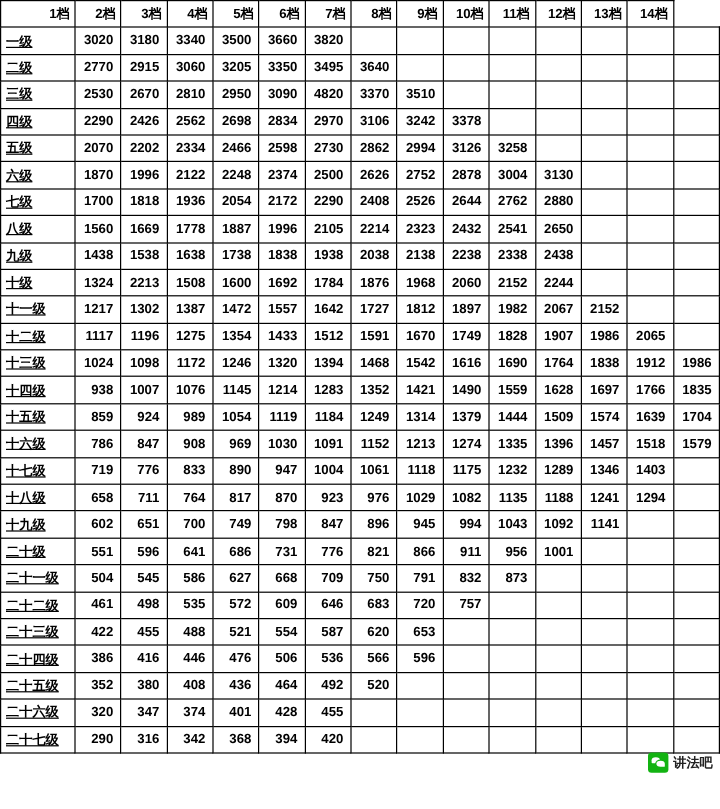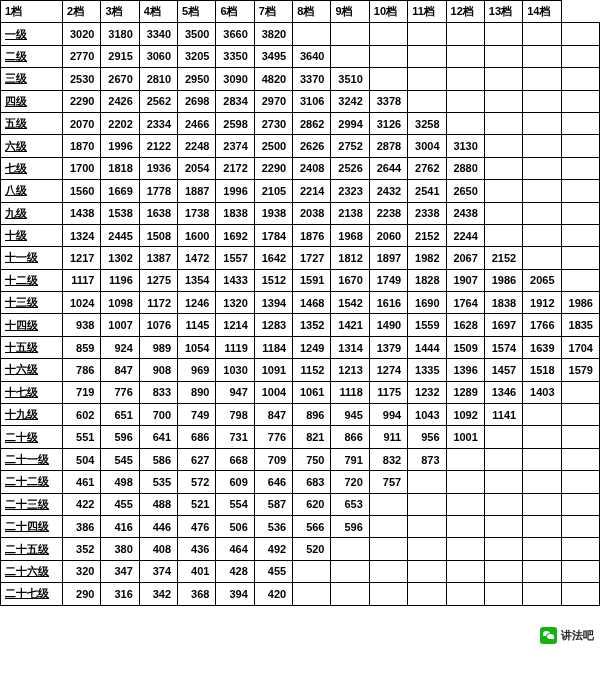--- a/index.html
+++ b/index.html
@@ -24,21 +24,21 @@
     border: 1px solid #000000;
     font-size: 11px;
     font-weight: bold;
     height: 22.4px;
     padding: 0 4px;
     box-sizing: border-box;
     overflow: hidden;
     white-space: nowrap;
   }
   #wage-table thead th {
-    text-align: left;
+    text-align: right;
     vertical-align: middle;
   }
   #wage-table tbody td.rank-cell {
     text-align: left;
     letter-spacing: 0px;
     text-decoration: underline;
   }
   #wage-table tbody td.val-cell {
     text-align: right;
     padding-right: 6px;
@@ -278,21 +278,21 @@
         <td class="val-cell">2238</td>
         <td class="val-cell">2338</td>
         <td class="val-cell">2438</td>
         <td class="val-cell"></td>
         <td class="val-cell"></td>
         <td class="val-cell"></td>
       </tr>
       <tr>
         <td class="rank-cell">十级</td>
         <td class="val-cell">1324</td>
-        <td class="val-cell">2445</td>
+        <td class="val-cell">2213</td>
         <td class="val-cell">1508</td>
         <td class="val-cell">1600</td>
         <td class="val-cell">1692</td>
         <td class="val-cell">1784</td>
         <td class="val-cell">1876</td>
         <td class="val-cell">1968</td>
         <td class="val-cell">2060</td>
         <td class="val-cell">2152</td>
         <td class="val-cell">2244</td>
         <td class="val-cell"></td>
@@ -412,20 +412,37 @@
         <td class="val-cell">1061</td>
         <td class="val-cell">1118</td>
         <td class="val-cell">1175</td>
         <td class="val-cell">1232</td>
         <td class="val-cell">1289</td>
         <td class="val-cell">1346</td>
         <td class="val-cell">1403</td>
         <td class="val-cell"></td>
       </tr>
       <tr>
+        <td class="rank-cell">十八级</td>
+        <td class="val-cell">658</td>
+        <td class="val-cell">711</td>
+        <td class="val-cell">764</td>
+        <td class="val-cell">817</td>
+        <td class="val-cell">870</td>
+        <td class="val-cell">923</td>
+        <td class="val-cell">976</td>
+        <td class="val-cell">1029</td>
+        <td class="val-cell">1082</td>
+        <td class="val-cell">1135</td>
+        <td class="val-cell">1188</td>
+        <td class="val-cell">1241</td>
+        <td class="val-cell">1294</td>
+        <td class="val-cell"></td>
+      </tr>
+      <tr>
         <td class="rank-cell">十九级</td>
         <td class="val-cell">602</td>
         <td class="val-cell">651</td>
         <td class="val-cell">700</td>
         <td class="val-cell">749</td>
         <td class="val-cell">798</td>
         <td class="val-cell">847</td>
         <td class="val-cell">896</td>
         <td class="val-cell">945</td>
         <td class="val-cell">994</td>

